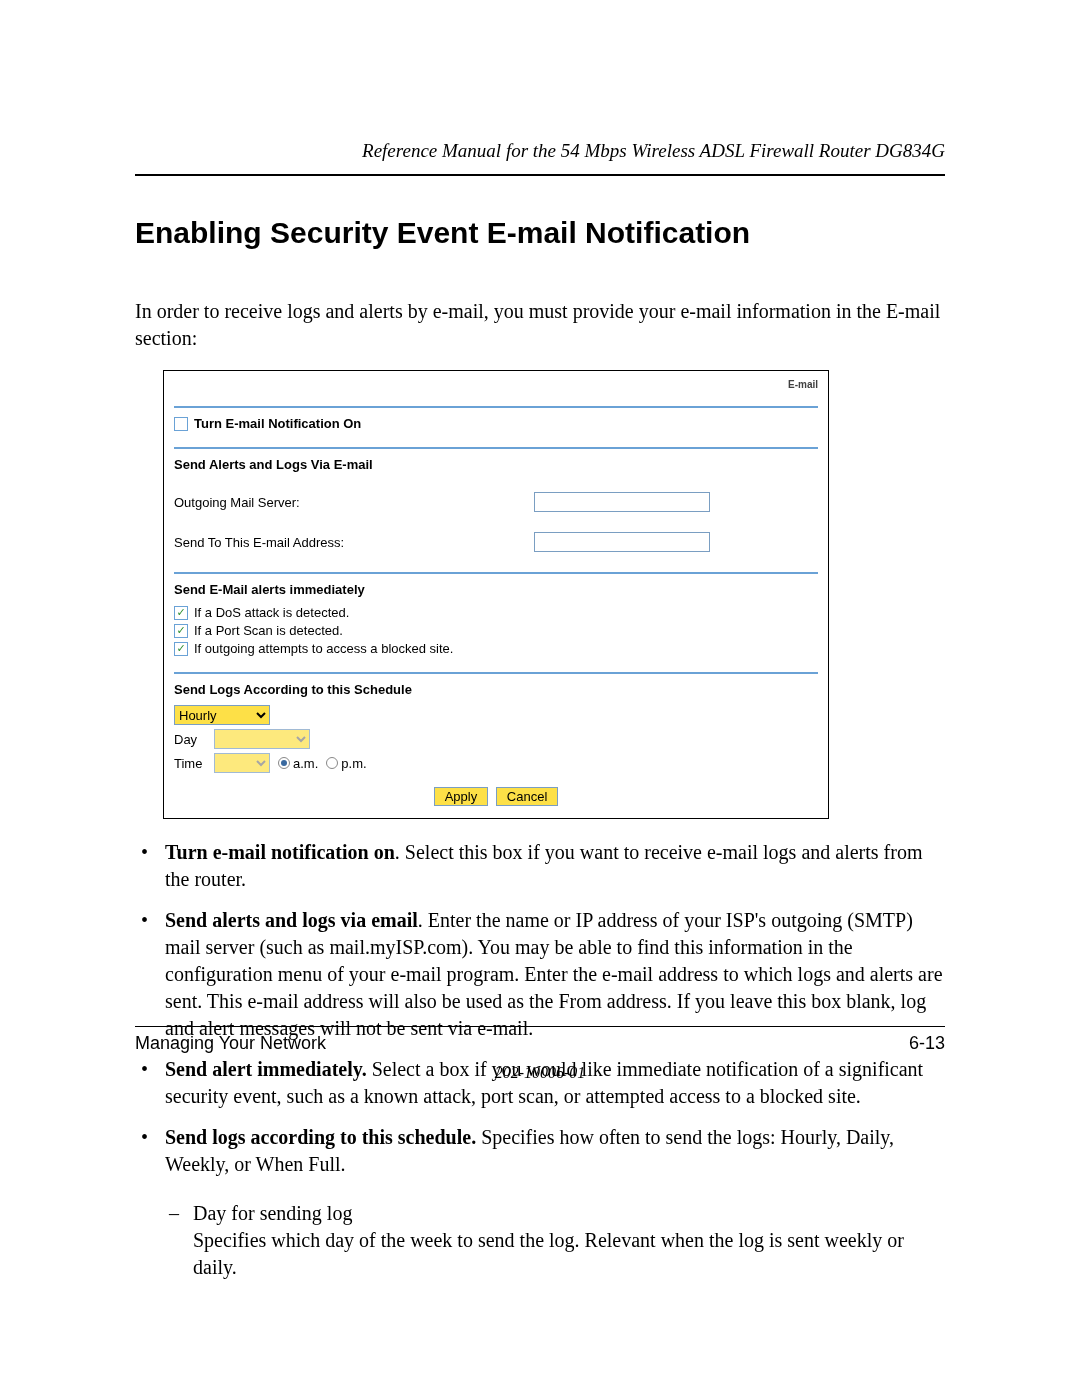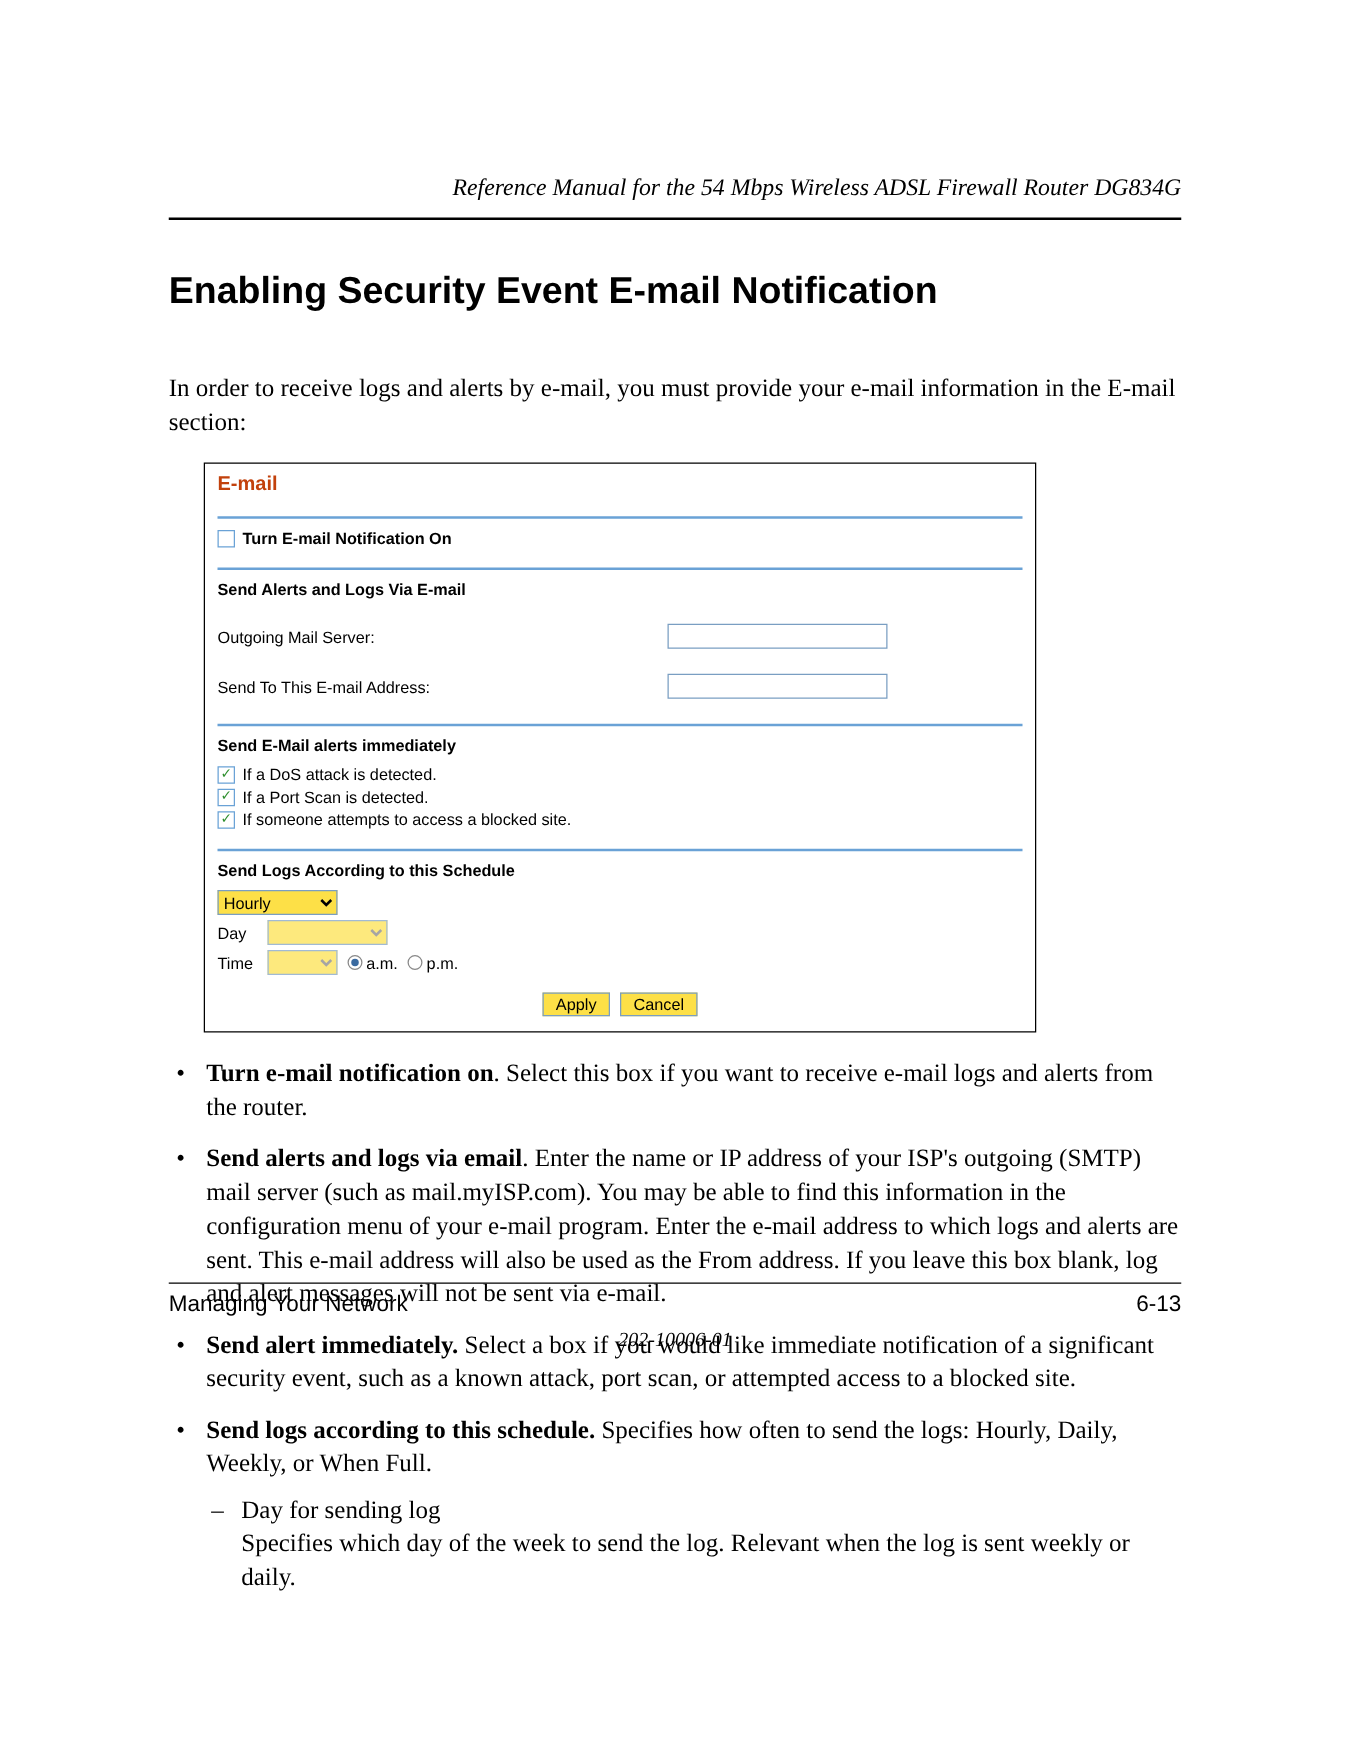--- a/index.html
+++ b/index.html
@@ -44,24 +44,25 @@
     width: 666px;
     margin: 0 0 20px 28px;
     border: 1px solid #000;
     font-family: Arial, Helvetica, sans-serif;
     font-size: 13px;
     color: #000;
     box-sizing: border-box;
     padding: 6px 10px 12px 10px;
   }
   .ui-panel .panel-title {
-    color: #c2410c;
+    color: #404040;
     font-weight: bold;
-    font-size: 16px;
+    font-size: 10px;
     margin: 2px 0 2px 0;
+    text-align: right;
   }
   .ui-panel .divider {
     border: none;
     border-top: 2px solid #6aa2d6;
     margin: 16px 0 8px 0;
   }
   .ui-panel .subhead {
     font-weight: bold;
     font-size: 13px;
     margin: 4px 0 8px 0;
@@ -168,21 +169,21 @@
   ul.bullets > li::before {
     content: "•";
     position: absolute;
     left: 6px;
     top: 0;
     font-size: 20px;
   }
   ul.sub {
     list-style: none;
     padding: 0;
-    margin: 10px 0 0 0;
+    margin: 22px 0 0 0;
   }
   ul.sub > li {
     position: relative;
     padding-left: 28px;
     margin: 6px 0;
     line-height: 1.35;
   }
   ul.sub > li::before {
     content: "–";
     position: absolute;
@@ -259,21 +260,21 @@
     <div class="check-row">
       <span class="chk">✓</span>
       <span>If a DoS attack is detected.</span>
     </div>
     <div class="check-row">
       <span class="chk">✓</span>
       <span>If a Port Scan is detected.</span>
     </div>
     <div class="check-row">
       <span class="chk">✓</span>
-      <span>If someone attempts to access a blocked site.</span>
+      <span>If outgoing attempts to access a blocked site.</span>
     </div>
 
     <hr class="divider">
 
     <div class="subhead">Send Logs According to this Schedule</div>
 
     <div class="sched-row">
       <select class="sel sel-hourly">
         <option>Hourly</option>
       </select>

